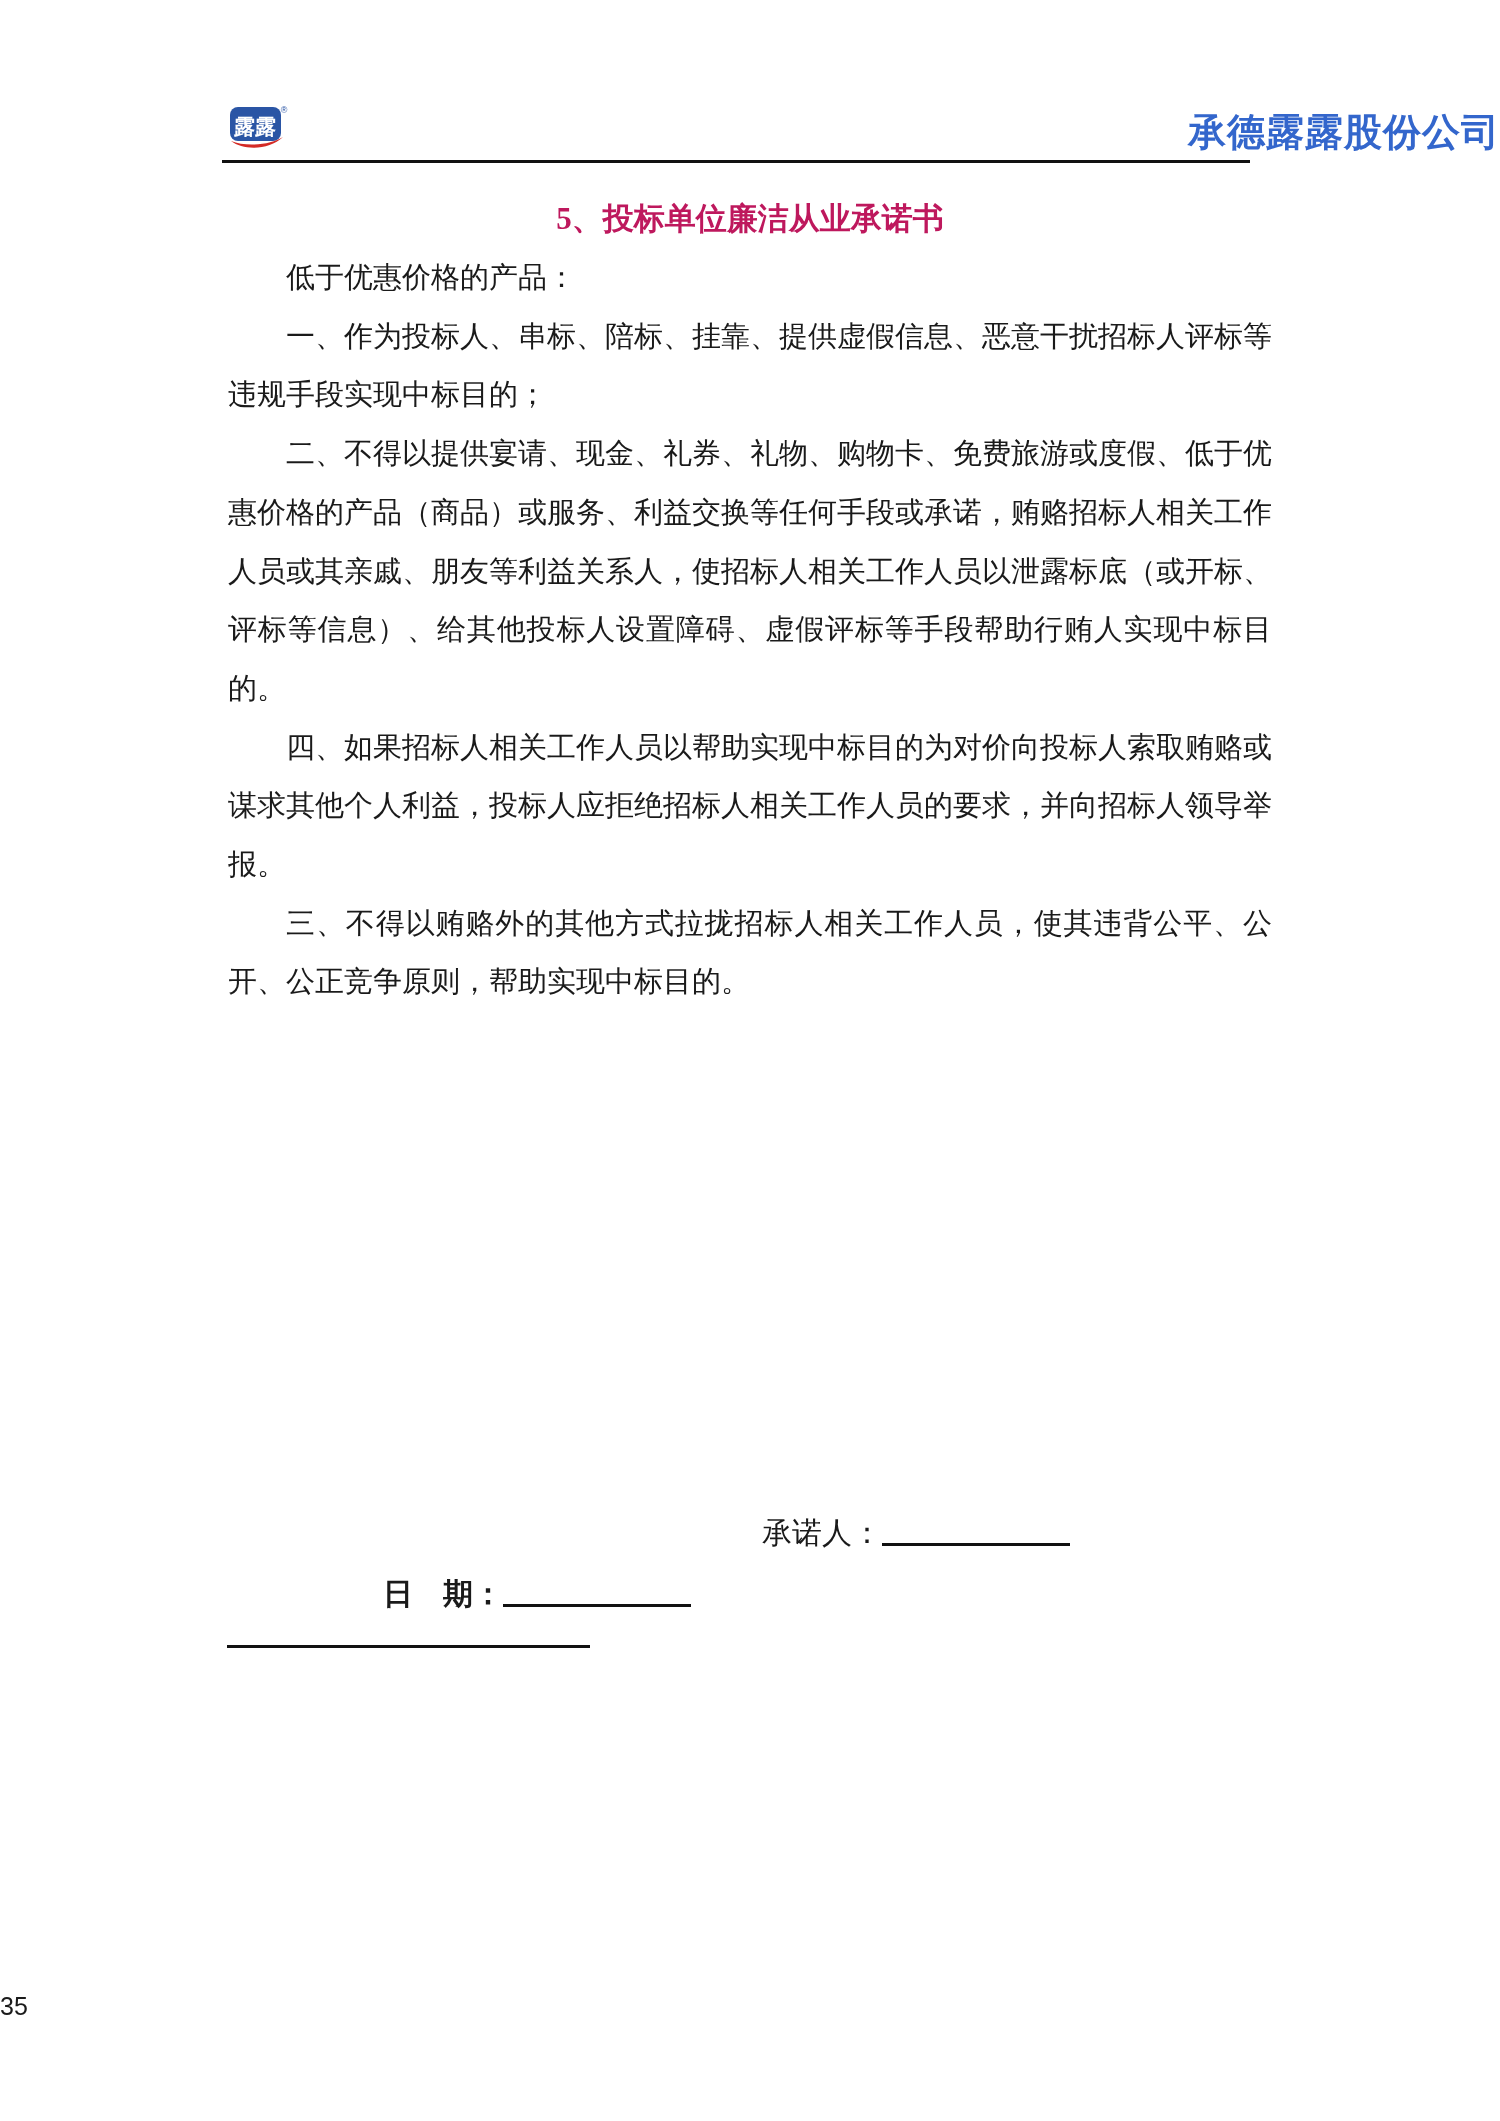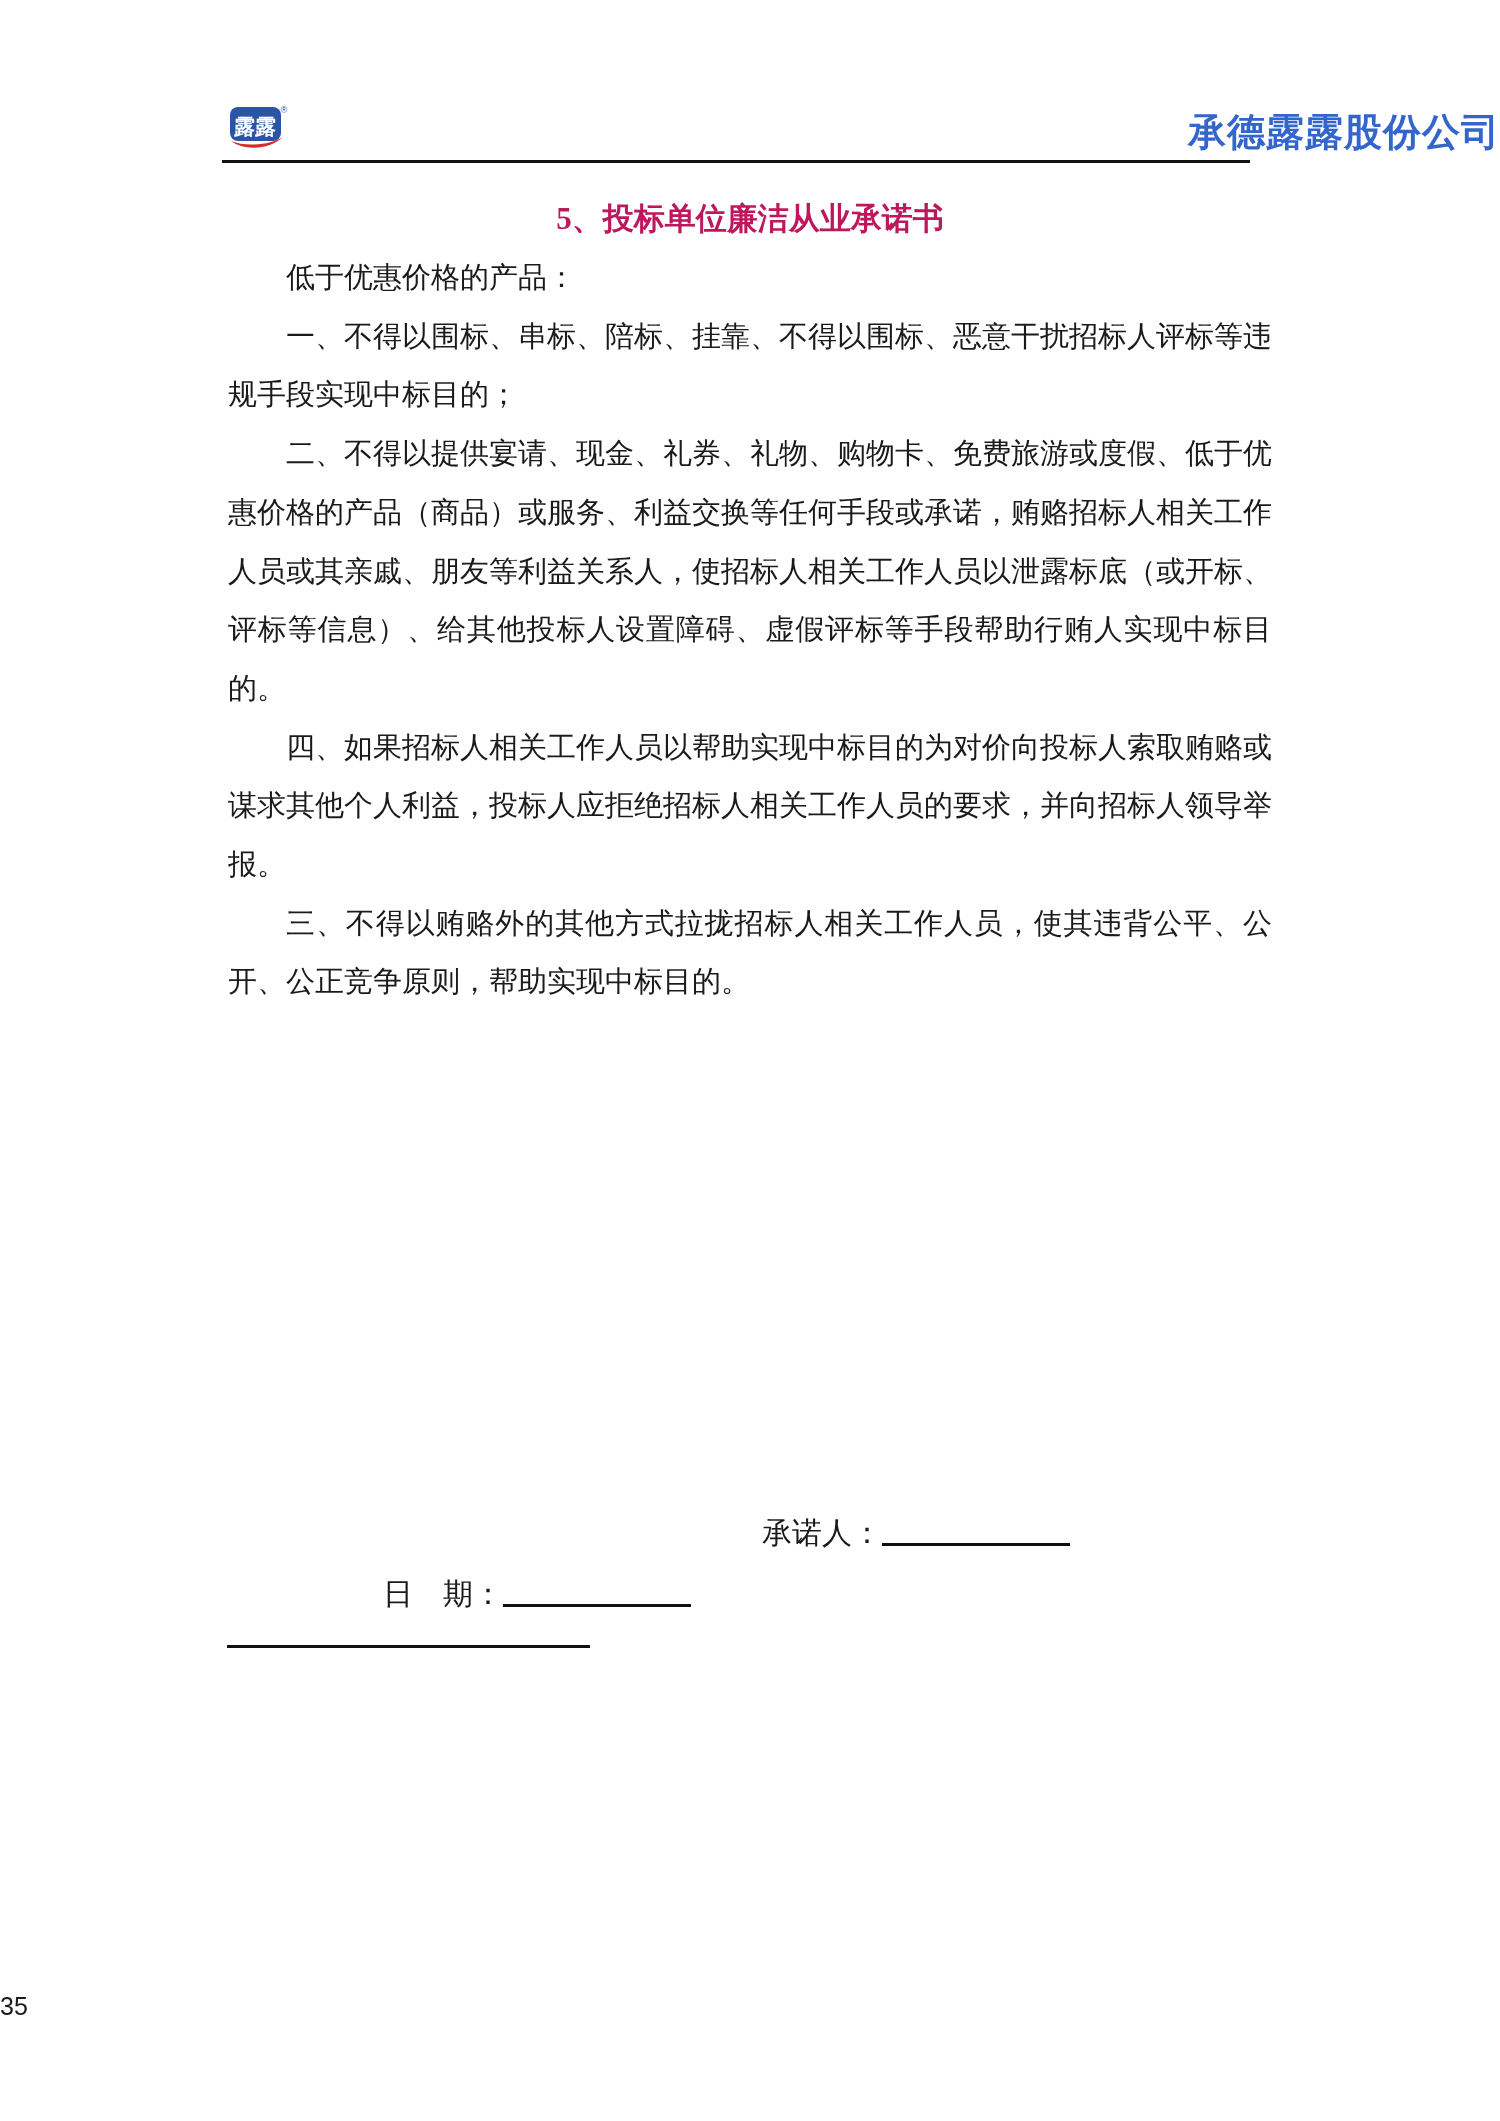--- a/index.html
+++ b/index.html
@@ -49,21 +49,21 @@
     text-indent:2em;
   }
   
   .sig-row{
     position:absolute;
     font-size:30px;line-height:40px;
     white-space:nowrap;
     margin-top:21px;
   }
   .sig-row.promisor{left:762px;top:1492px;}
-  .sig-row.date{left:383px;top:1553px;}
+  .sig-row.date{left:383px;top:1553px;font-weight:bold;}
   .sig-line{
     display:inline-block;
     width:188px;height:1px;
     border-bottom:3px solid #111111;
     transform:translateY(3px);
   }
   .footer-line{
     position:absolute;left:227px;top:1645px;width:363px;height:3px;
     background:#111111;
   }
@@ -88,21 +88,21 @@
     </svg>
   </div>
 
   <div class="company-name">承德露露股份公司</div>
   <div class="header-rule"></div>
 
   <h1 class="doc-title">5、投标单位廉洁从业承诺书</h1>
 
   <main class="doc-body">
     <p class="para">低于优惠价格的产品：</p>
-    <p class="para">一、不得以围标、串标、陪标、挂靠、不得以围标、恶意干扰招标人评标等违规手段实现中标目的；</p>
+    <p class="para">一、作为投标人、串标、陪标、挂靠、提供虚假信息、恶意干扰招标人评标等违规手段实现中标目的；</p>
     <p class="para">二、不得以提供宴请、现金、礼券、礼物、购物卡、免费旅游或度假、低于优惠价格的产品（商品）或服务、利益交换等任何手段或承诺，贿赂招标人相关工作人员或其亲戚、朋友等利益关系人，使招标人相关工作人员以泄露标底（或开标、评标等信息）、给其他投标人设置障碍、虚假评标等手段帮助行贿人实现中标目的。</p>
     <p class="para">四、如果招标人相关工作人员以帮助实现中标目的为对价向投标人索取贿赂或谋求其他个人利益，投标人应拒绝招标人相关工作人员的要求，并向招标人领导举报。</p>
     <p class="para">三、不得以贿赂外的其他方式拉拢招标人相关工作人员，使其违背公平、公开、公正竞争原则，帮助实现中标目的。</p>
   </main>
 
   <div class="sig-row promisor">
     <span>承诺人：</span><span class="sig-line"></span>
   </div>
 
   <div class="sig-row date">

